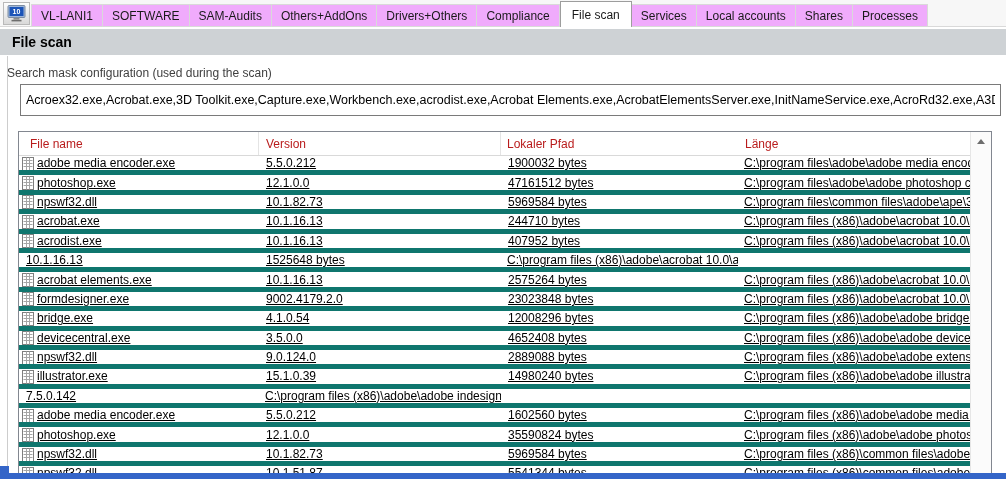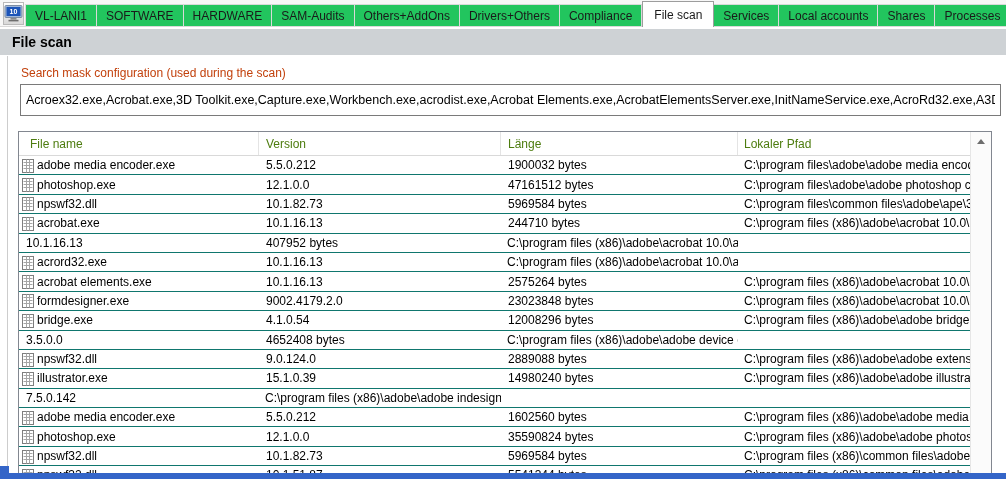--- a/index.html
+++ b/index.html
@@ -8,47 +8,47 @@
   .screen { position:relative; width:1006px; height:479px; overflow:hidden; background:#fff; }
 
   
   .tabbar { position:absolute; top:0; left:0; right:0; height:27px;
             background:#f7f7f7; border-bottom:1px solid #d9d9d9;
             display:flex; align-items:flex-end; }
   .app-icon-btn { width:27px; height:23px; margin:2px 1px 1px 3px; border:1px solid #b9b9b9;
                   background:linear-gradient(#fefefe,#d9d9d9);
                   display:flex; align-items:center; justify-content:center; align-self:flex-start; }
   .tab { height:22px; padding:0 9px; display:flex; align-items:center;
-         background:#22c55e; border:1px solid #d9d9d9; border-left:none; border-bottom:none;
+         background:#f0abfc; border:1px solid #d9d9d9; border-left:none; border-bottom:none;
          font-size:12px; color:#1a1a1a; white-space:nowrap; cursor:default; }
   .tab.first { border-left:1px solid #d9d9d9; }
   .tab.active { height:26px; background:#fff; border:1px solid #9d9d9d; border-bottom:none;
                 margin-bottom:-1px; position:relative; z-index:2; padding:0 11px; }
 
   
   .headerbar { position:absolute; top:29px; left:0; right:0; height:26px;
                background:var(--header_bar_gray,#ced2d5); display:flex; align-items:center; }
   .headerbar span { font-size:14px; font-weight:bold; color:#000; padding-left:12px; }
 
   
-  .label { position:absolute; top:66px; left:21px; font-size:12px; color:#c2410c; }
+  .label { position:absolute; top:66px; left:7px; font-size:12px; color:#404040; }
   .maskinput { position:absolute; top:84px; left:20px; width:981px; height:32px;
                border:1px solid #7a7a7a; background:#fff; font-family:"Liberation Sans","DejaVu Sans",sans-serif;
                font-size:12.5px; color:#000; padding:0 5px; white-space:nowrap; overflow:hidden; outline:none; }
 
   
   .tbl { position:absolute; top:131px; left:18px; width:974px; height:348px;
          border:1px solid #828790; background:#fff; overflow:hidden; }
   .grid { display:grid; grid-template-columns:240px 242px 237px auto; width:952px; }
   .thead { height:24px; border-bottom:1px solid #d9d9d9; }
-  .th { font-size:12px; color:#4d7c0f; display:flex; align-items:center;
+  .th { font-size:12px; color:#b91c1c; display:flex; align-items:center;
         border-right:1px solid #e4e4e4; padding-left:7px; height:23px; background:#fff; }
   .th.c0 { padding-left:11px; }
   .th.c3 { border-right:none; padding-left:6px; }
-  .row { height:19.4px; border-bottom:1px solid #0f766e; }
+  .row { height:19.4px; border-bottom:5px solid #0f766e;text-decoration:underline; }
   .td { font-size:12px; color:#000; display:flex; align-items:center; overflow:hidden;
         white-space:nowrap; padding-left:7px; }
   .td.c0 { padding-left:2px; }
   .td.c3 { padding-left:6px; }
   .fileicon { flex:0 0 auto; margin-right:2px; margin-top:1px; }
 
   
   .vscroll { position:absolute; top:0; right:0; bottom:0; width:21px; background:#fbfbfb;
              border-left:1px solid #e6e6e6; }
   .scroll-up { height:18px; display:flex; align-items:center; justify-content:center; cursor:default; }
@@ -77,23 +77,20 @@
       </svg>
     </div>
     <div id="tabs" style="display:flex; align-items:flex-end;">
         <div class="tab first">
           <span>VL-LANI1</span>
         </div>
         <div class="tab">
           <span>SOFTWARE</span>
         </div>
         <div class="tab">
-          <span>HARDWARE</span>
-        </div>
-        <div class="tab">
           <span>SAM-Audits</span>
         </div>
         <div class="tab">
           <span>Others+AddOns</span>
         </div>
         <div class="tab">
           <span>Drivers+Others</span>
         </div>
         <div class="tab">
           <span>Compliance</span>
@@ -121,22 +118,22 @@
   </div>
 
   <div class="label">Search mask configuration (used during the scan)</div>
 
   <input class="maskinput" type="text" value="Acroex32.exe,Acrobat.exe,3D Toolkit.exe,Capture.exe,Workbench.exe,acrodist.exe,Acrobat Elements.exe,AcrobatElementsServer.exe,InitNameService.exe,AcroRd32.exe,A3DReviewer.exe,PDF_X_1a_20" style="">
 
   <div class="tbl">
     <div class="thead grid" id="thead">
         <div class="th c0">File name</div>
         <div class="th c1">Version</div>
+        <div class="th c3">Lokaler Pfad</div>
         <div class="th c2">Länge</div>
-        <div class="th c3">Lokaler Pfad</div>
       </div>
     <div id="tbody">
         <div class="row grid">
     <div class="td c0">
       <svg class="fileicon" width="14" height="14" viewBox="0 0 14 14">
         <rect x="1.5" y="0.5" width="11" height="13" fill="#ffffff" stroke="#7e7e7e"></rect>
         <path d="M2.5 3.5h9 M2.5 6.5h9 M2.5 9.5h9 M5.5 0.5v13 M8.5 0.5v13" stroke="#a6a6a6" stroke-width="1" fill="none"></path>
       </svg>
       <span class="fname">adobe media encoder.exe</span>
     </div>
@@ -174,33 +171,34 @@
         <rect x="1.5" y="0.5" width="11" height="13" fill="#ffffff" stroke="#7e7e7e"></rect>
         <path d="M2.5 3.5h9 M2.5 6.5h9 M2.5 9.5h9 M5.5 0.5v13 M8.5 0.5v13" stroke="#a6a6a6" stroke-width="1" fill="none"></path>
       </svg>
       <span class="fname">acrobat.exe</span>
     </div>
     <div class="td c1">10.1.16.13</div>
     <div class="td c2">244710 bytes</div>
     <div class="td c3">C:\program files (x86)\adobe\acrobat 10.0\acro...</div>
   </div>
         <div class="row grid">
+    <div class="td c0">
+      <svg class="fileicon" width="14" height="14" viewBox="0 0 14 14">
+        <rect x="1.5" y="0.5" width="11" height="13" fill="#ffffff" stroke="#7e7e7e"></rect>
+        <path d="M2.5 3.5h9 M2.5 6.5h9 M2.5 9.5h9 M5.5 0.5v13 M8.5 0.5v13" stroke="#a6a6a6" stroke-width="1" fill="none"></path>
+      </svg>
+      <span class="fname">acrodist.exe</span>
+    </div>
     <div class="td c1">10.1.16.13</div>
     <div class="td c2">407952 bytes</div>
     <div class="td c3">C:\program files (x86)\adobe\acrobat 10.0\acro...</div>
   </div>
         <div class="row grid">
-    <div class="td c0">
-      <svg class="fileicon" width="14" height="14" viewBox="0 0 14 14">
-        <rect x="1.5" y="0.5" width="11" height="13" fill="#ffffff" stroke="#7e7e7e"></rect>
-        <path d="M2.5 3.5h9 M2.5 6.5h9 M2.5 9.5h9 M5.5 0.5v13 M8.5 0.5v13" stroke="#a6a6a6" stroke-width="1" fill="none"></path>
-      </svg>
-      <span class="fname">acrord32.exe</span>
-    </div>
     <div class="td c1">10.1.16.13</div>
+    <div class="td c2">1525648 bytes</div>
     <div class="td c3">C:\program files (x86)\adobe\acrobat 10.0\acro...</div>
   </div>
         <div class="row grid">
     <div class="td c0">
       <svg class="fileicon" width="14" height="14" viewBox="0 0 14 14">
         <rect x="1.5" y="0.5" width="11" height="13" fill="#ffffff" stroke="#7e7e7e"></rect>
         <path d="M2.5 3.5h9 M2.5 6.5h9 M2.5 9.5h9 M5.5 0.5v13 M8.5 0.5v13" stroke="#a6a6a6" stroke-width="1" fill="none"></path>
       </svg>
       <span class="fname">acrobat elements.exe</span>
     </div>
@@ -226,20 +224,27 @@
         <rect x="1.5" y="0.5" width="11" height="13" fill="#ffffff" stroke="#7e7e7e"></rect>
         <path d="M2.5 3.5h9 M2.5 6.5h9 M2.5 9.5h9 M5.5 0.5v13 M8.5 0.5v13" stroke="#a6a6a6" stroke-width="1" fill="none"></path>
       </svg>
       <span class="fname">bridge.exe</span>
     </div>
     <div class="td c1">4.1.0.54</div>
     <div class="td c2">12008296 bytes</div>
     <div class="td c3">C:\program files (x86)\adobe\adobe bridge cs5....</div>
   </div>
         <div class="row grid">
+    <div class="td c0">
+      <svg class="fileicon" width="14" height="14" viewBox="0 0 14 14">
+        <rect x="1.5" y="0.5" width="11" height="13" fill="#ffffff" stroke="#7e7e7e"></rect>
+        <path d="M2.5 3.5h9 M2.5 6.5h9 M2.5 9.5h9 M5.5 0.5v13 M8.5 0.5v13" stroke="#a6a6a6" stroke-width="1" fill="none"></path>
+      </svg>
+      <span class="fname">devicecentral.exe</span>
+    </div>
     <div class="td c1">3.5.0.0</div>
     <div class="td c2">4652408 bytes</div>
     <div class="td c3">C:\program files (x86)\adobe\adobe device cent...</div>
   </div>
         <div class="row grid">
     <div class="td c0">
       <svg class="fileicon" width="14" height="14" viewBox="0 0 14 14">
         <rect x="1.5" y="0.5" width="11" height="13" fill="#ffffff" stroke="#7e7e7e"></rect>
         <path d="M2.5 3.5h9 M2.5 6.5h9 M2.5 9.5h9 M5.5 0.5v13 M8.5 0.5v13" stroke="#a6a6a6" stroke-width="1" fill="none"></path>
       </svg>

